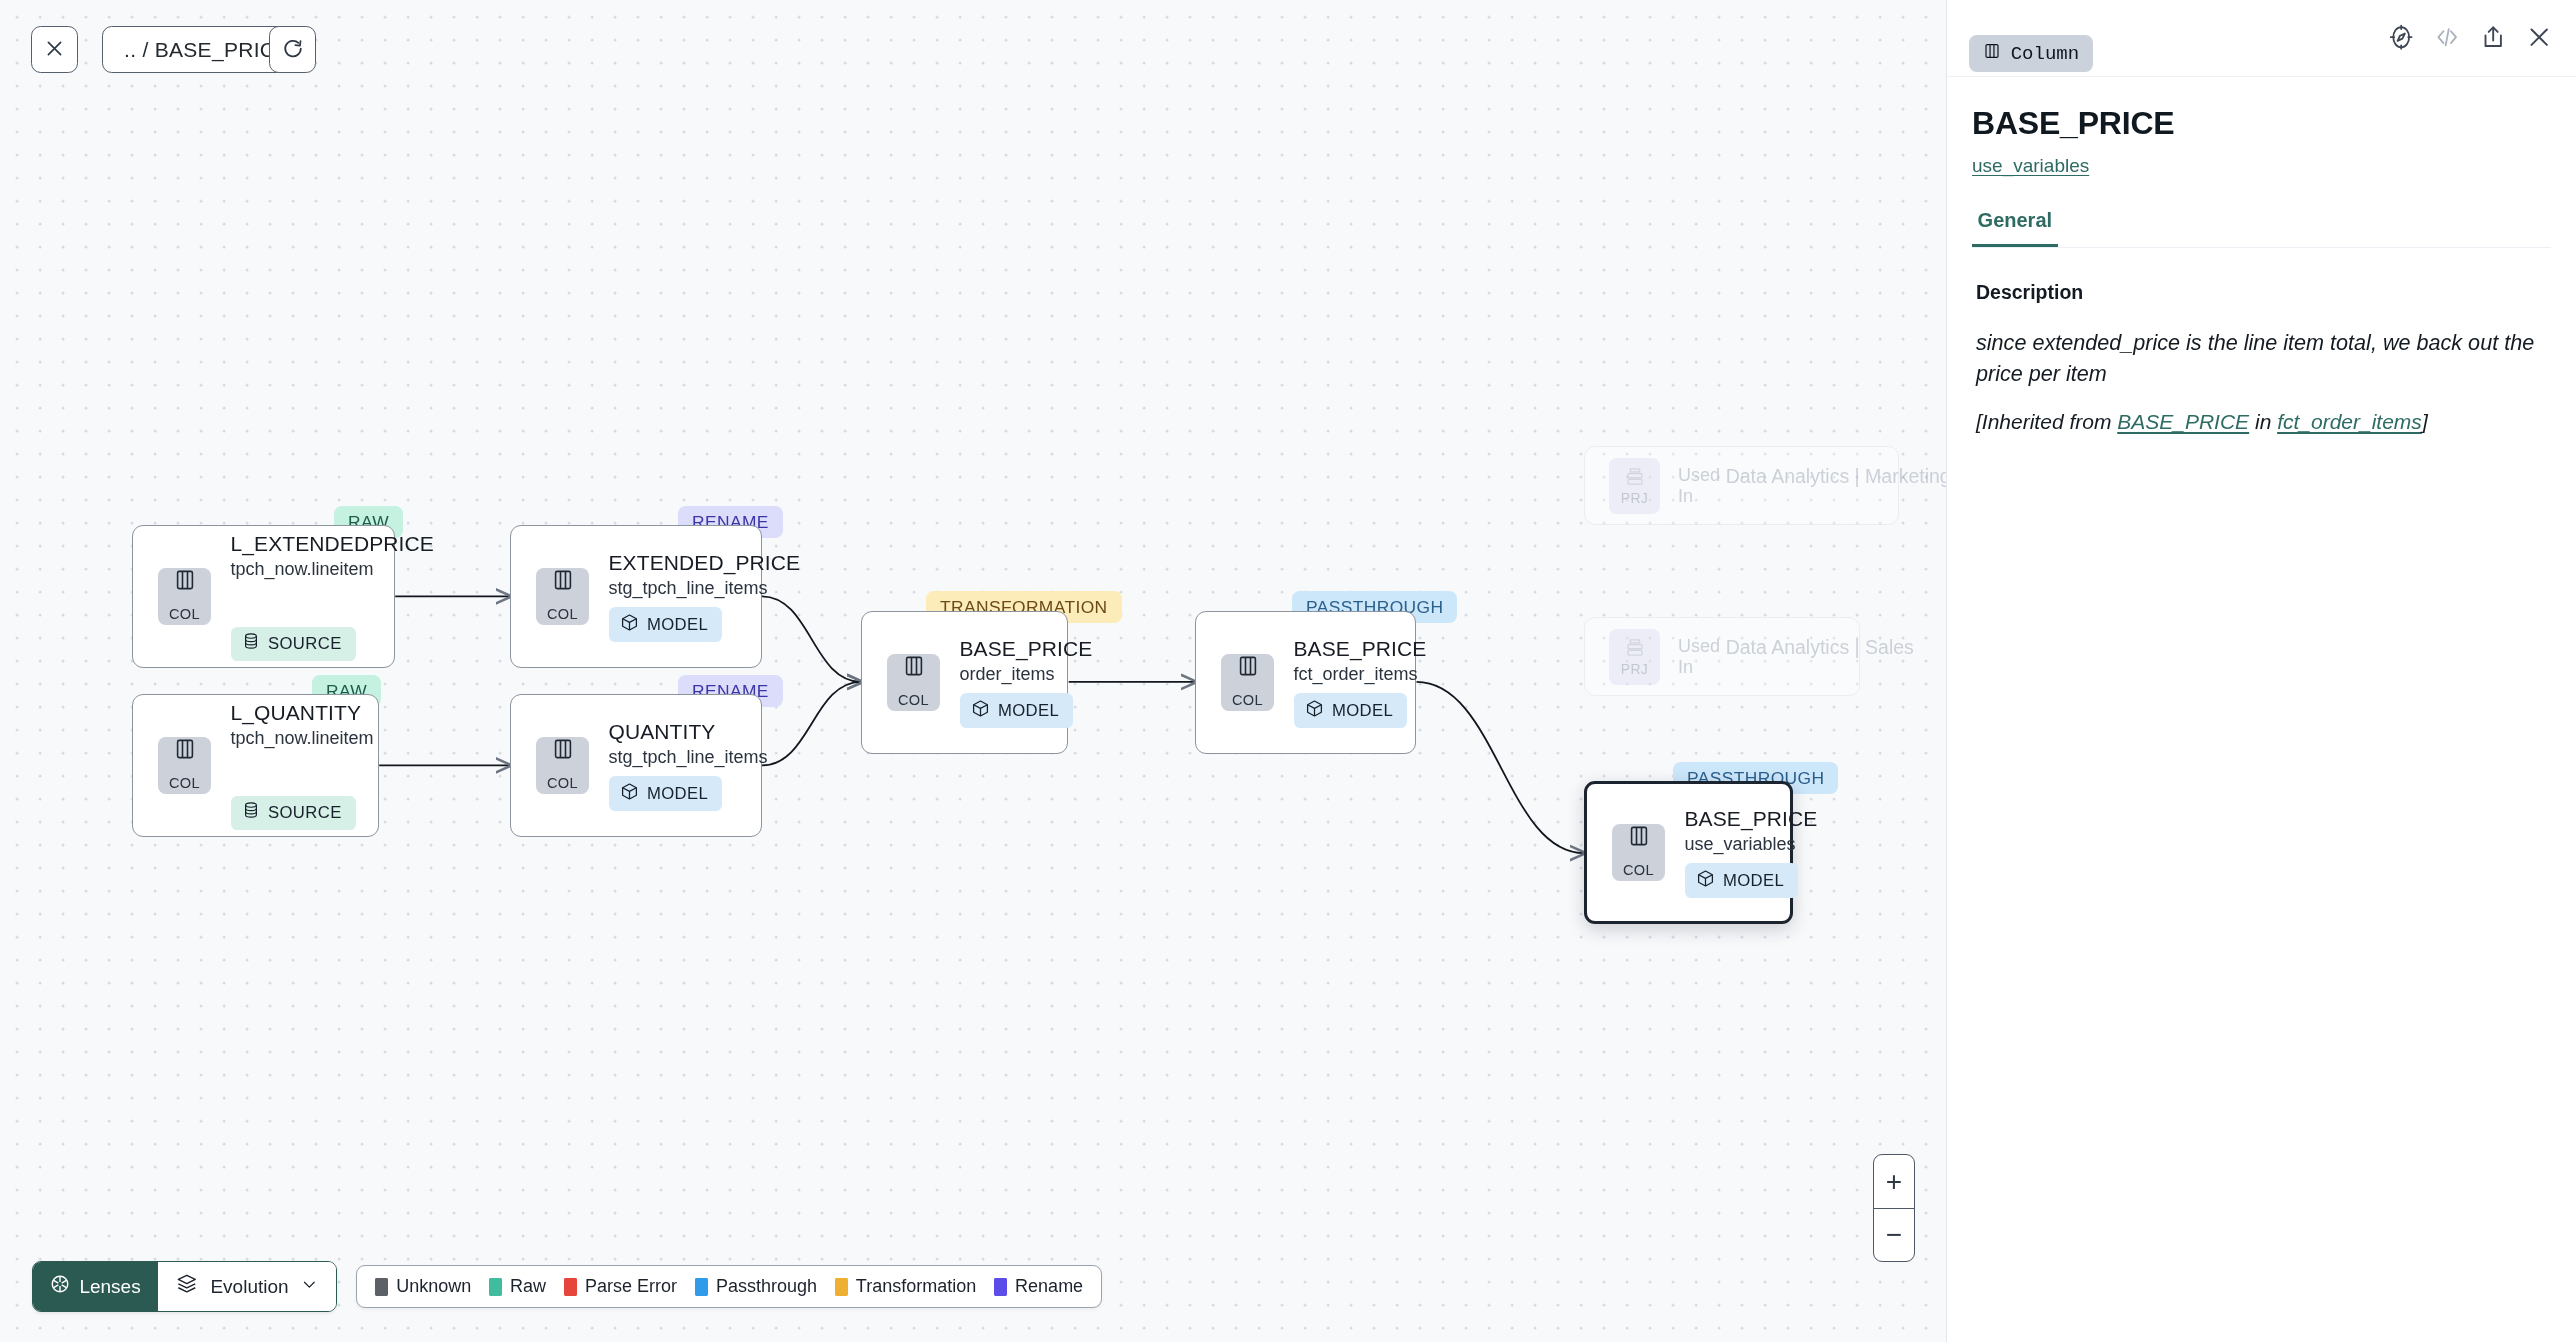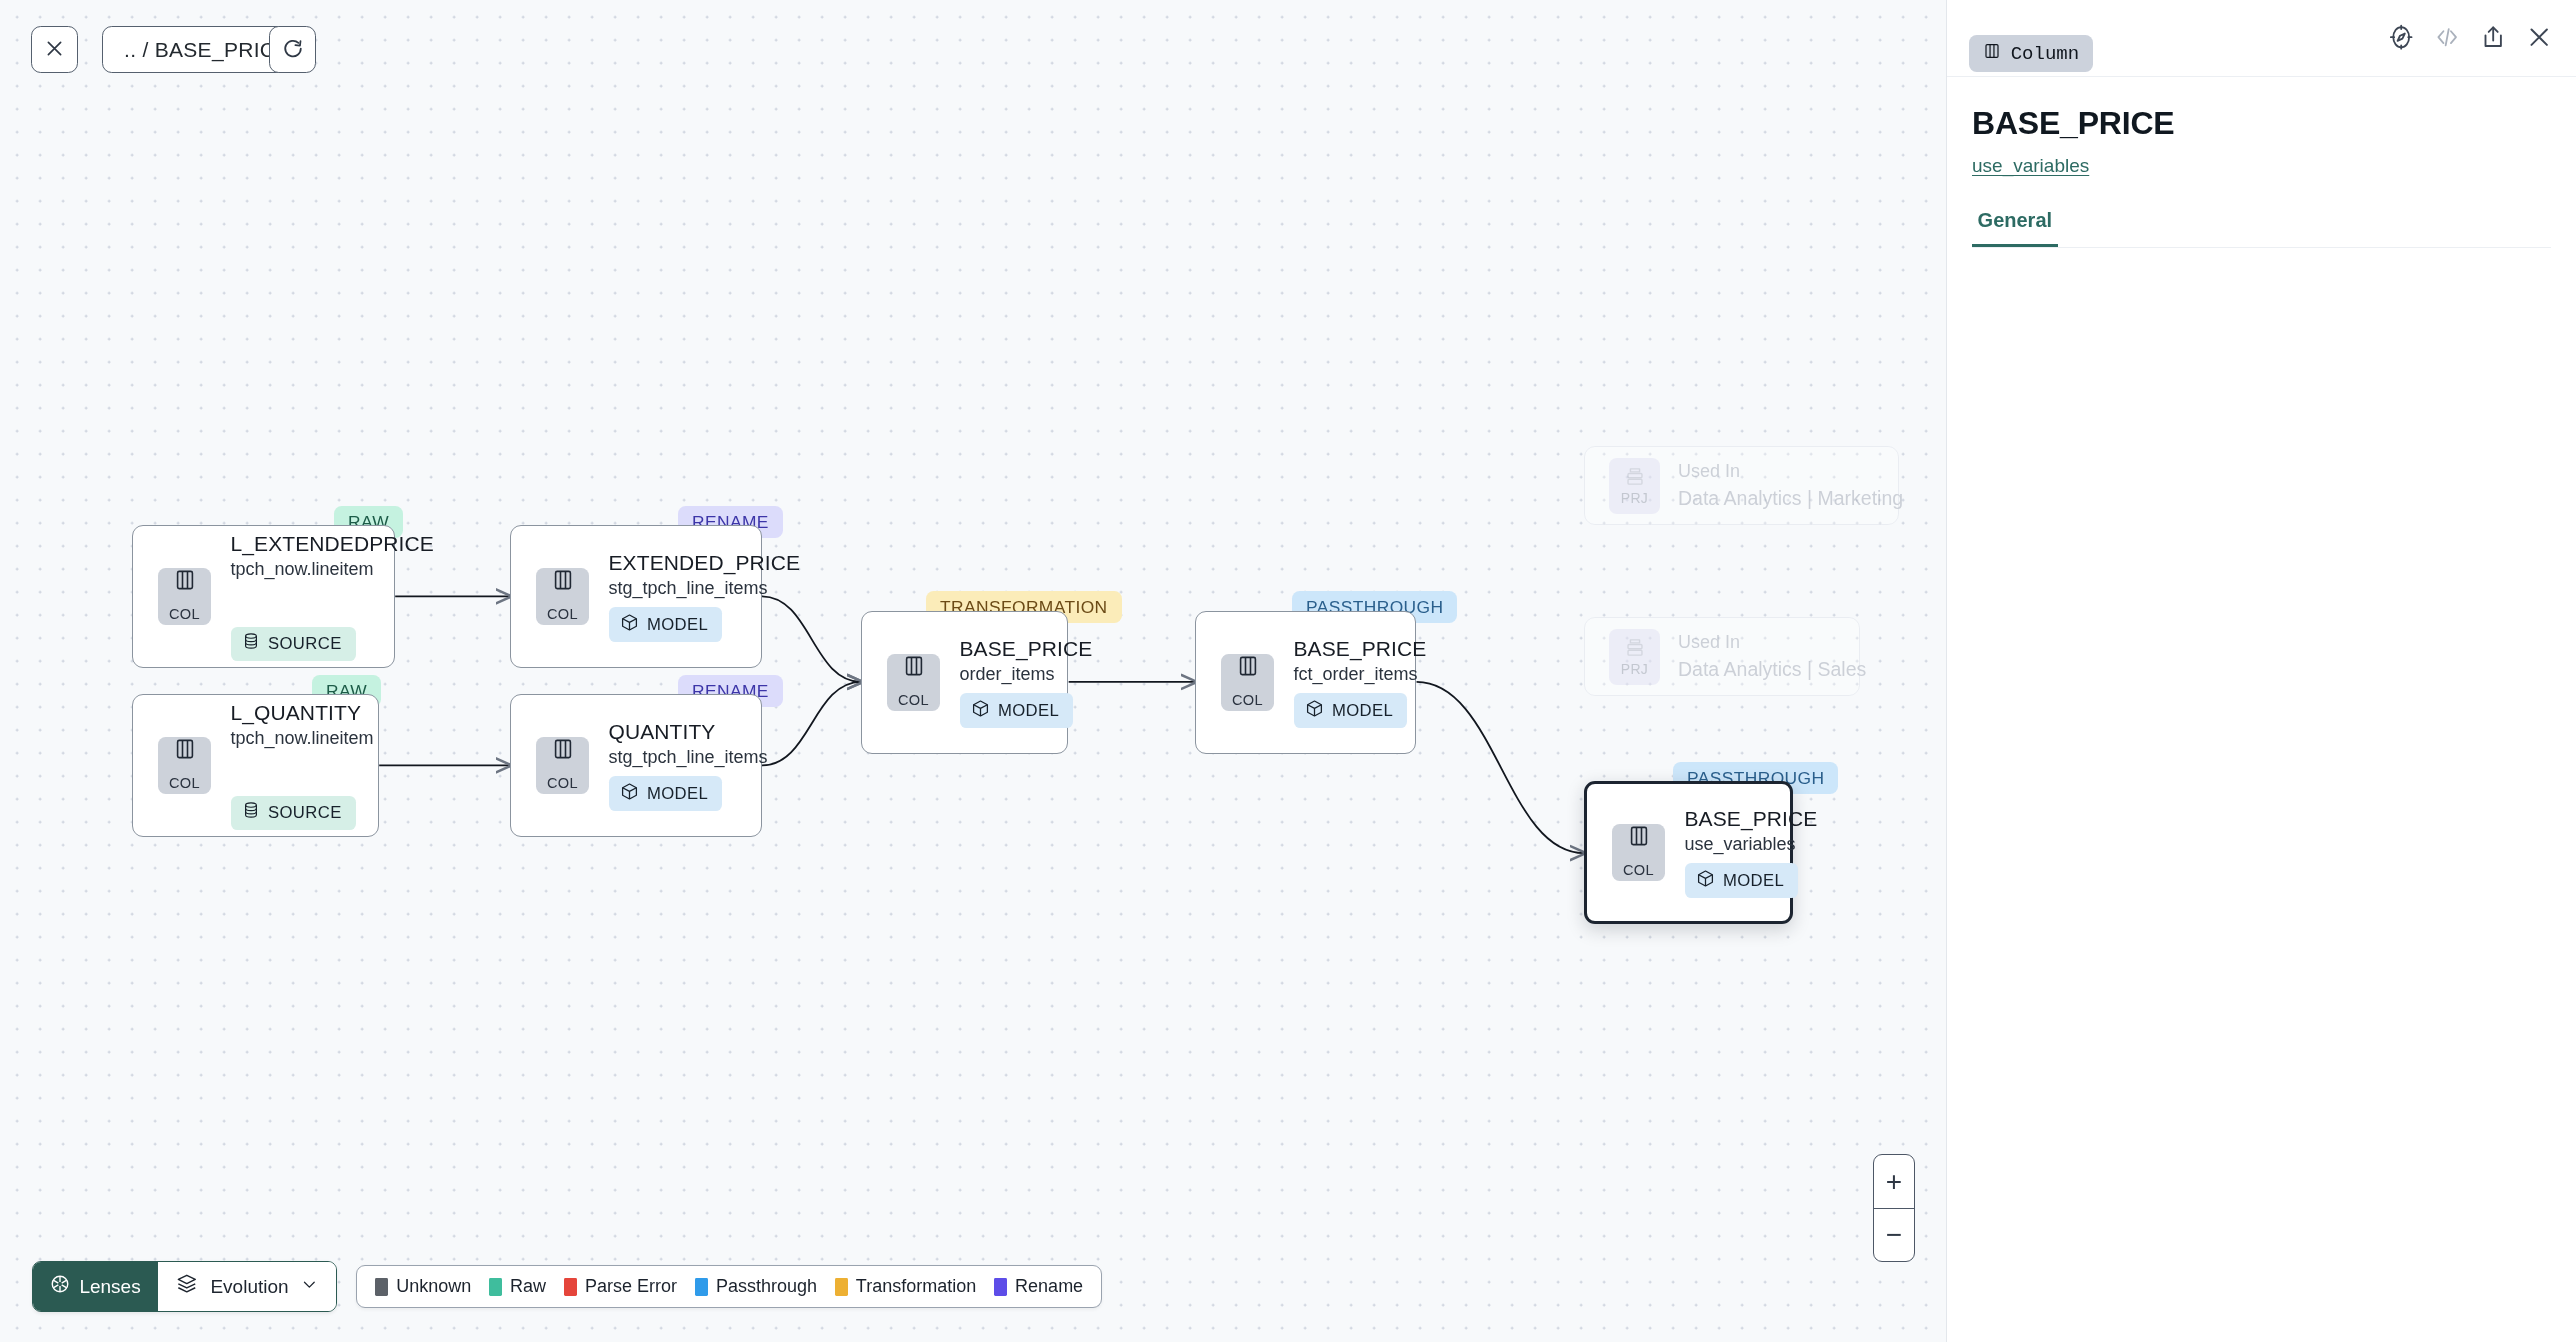--- a/index.html
+++ b/index.html
@@ -97,21 +97,21 @@
     display: flex; align-items: center;
     padding-left: 24px; gap: 18px;
     opacity: .55;
   }
   .ghost-kind {
     width: 51px; height: 56px; flex: none;
     background: #e4e4f4; border-radius: 7.7px;
     display: flex; flex-direction: column; align-items: center; justify-content: center; gap: 1.4px;
   }
   .ghost-kind .kind-label { font-size: 14px; color: #9aa0ae; letter-spacing: 0.3px; line-height: 1; }
-  .ghost-body { display: flex; flex-direction: column; gap: 5.6px; }
+  .ghost-body { display: flex; flex-direction: row; gap: 5.6px; }
   .ghost-top { font-size: 18px; color: #a9afbb; }
   .ghost-name { font-size: 19.5px; color: #a9afbb; white-space: nowrap; }
 
   
   #bottom-bar { position: absolute; left: 32px; bottom: 31px; display: flex; align-items: center; gap: 19.5px; }
   #lenses-group {
     display: flex; align-items: stretch; height: 51px;
     border-radius: 9px; overflow: hidden;
     border: 1.4px solid #2b5a52;
     background: #fff;
@@ -536,15 +536,22 @@
 
     <div id="panel-title-wrap">
       <div id="panel-title">BASE_PRICE</div>
       <a id="panel-subtitle" href="#">use_variables</a>
     </div>
 
     <div id="tabs">
       <div class="tab">General</div>
     </div>
 
+    <div id="panel-content">
+      <div id="desc-label">Description</div>
+      <div id="desc-text">since extended_price is the line item total, we back out the price per item</div>
+      <div id="desc-inherit">
+        <span>[Inherited from </span><a class="inh-link" href="#">BASE_PRICE</a><span> in </span><a class="inh-link" href="#">fct_order_items</a><span>]</span>
+      </div>
+    </div>
   </div>
 </div>
 
 
 </body></html>

